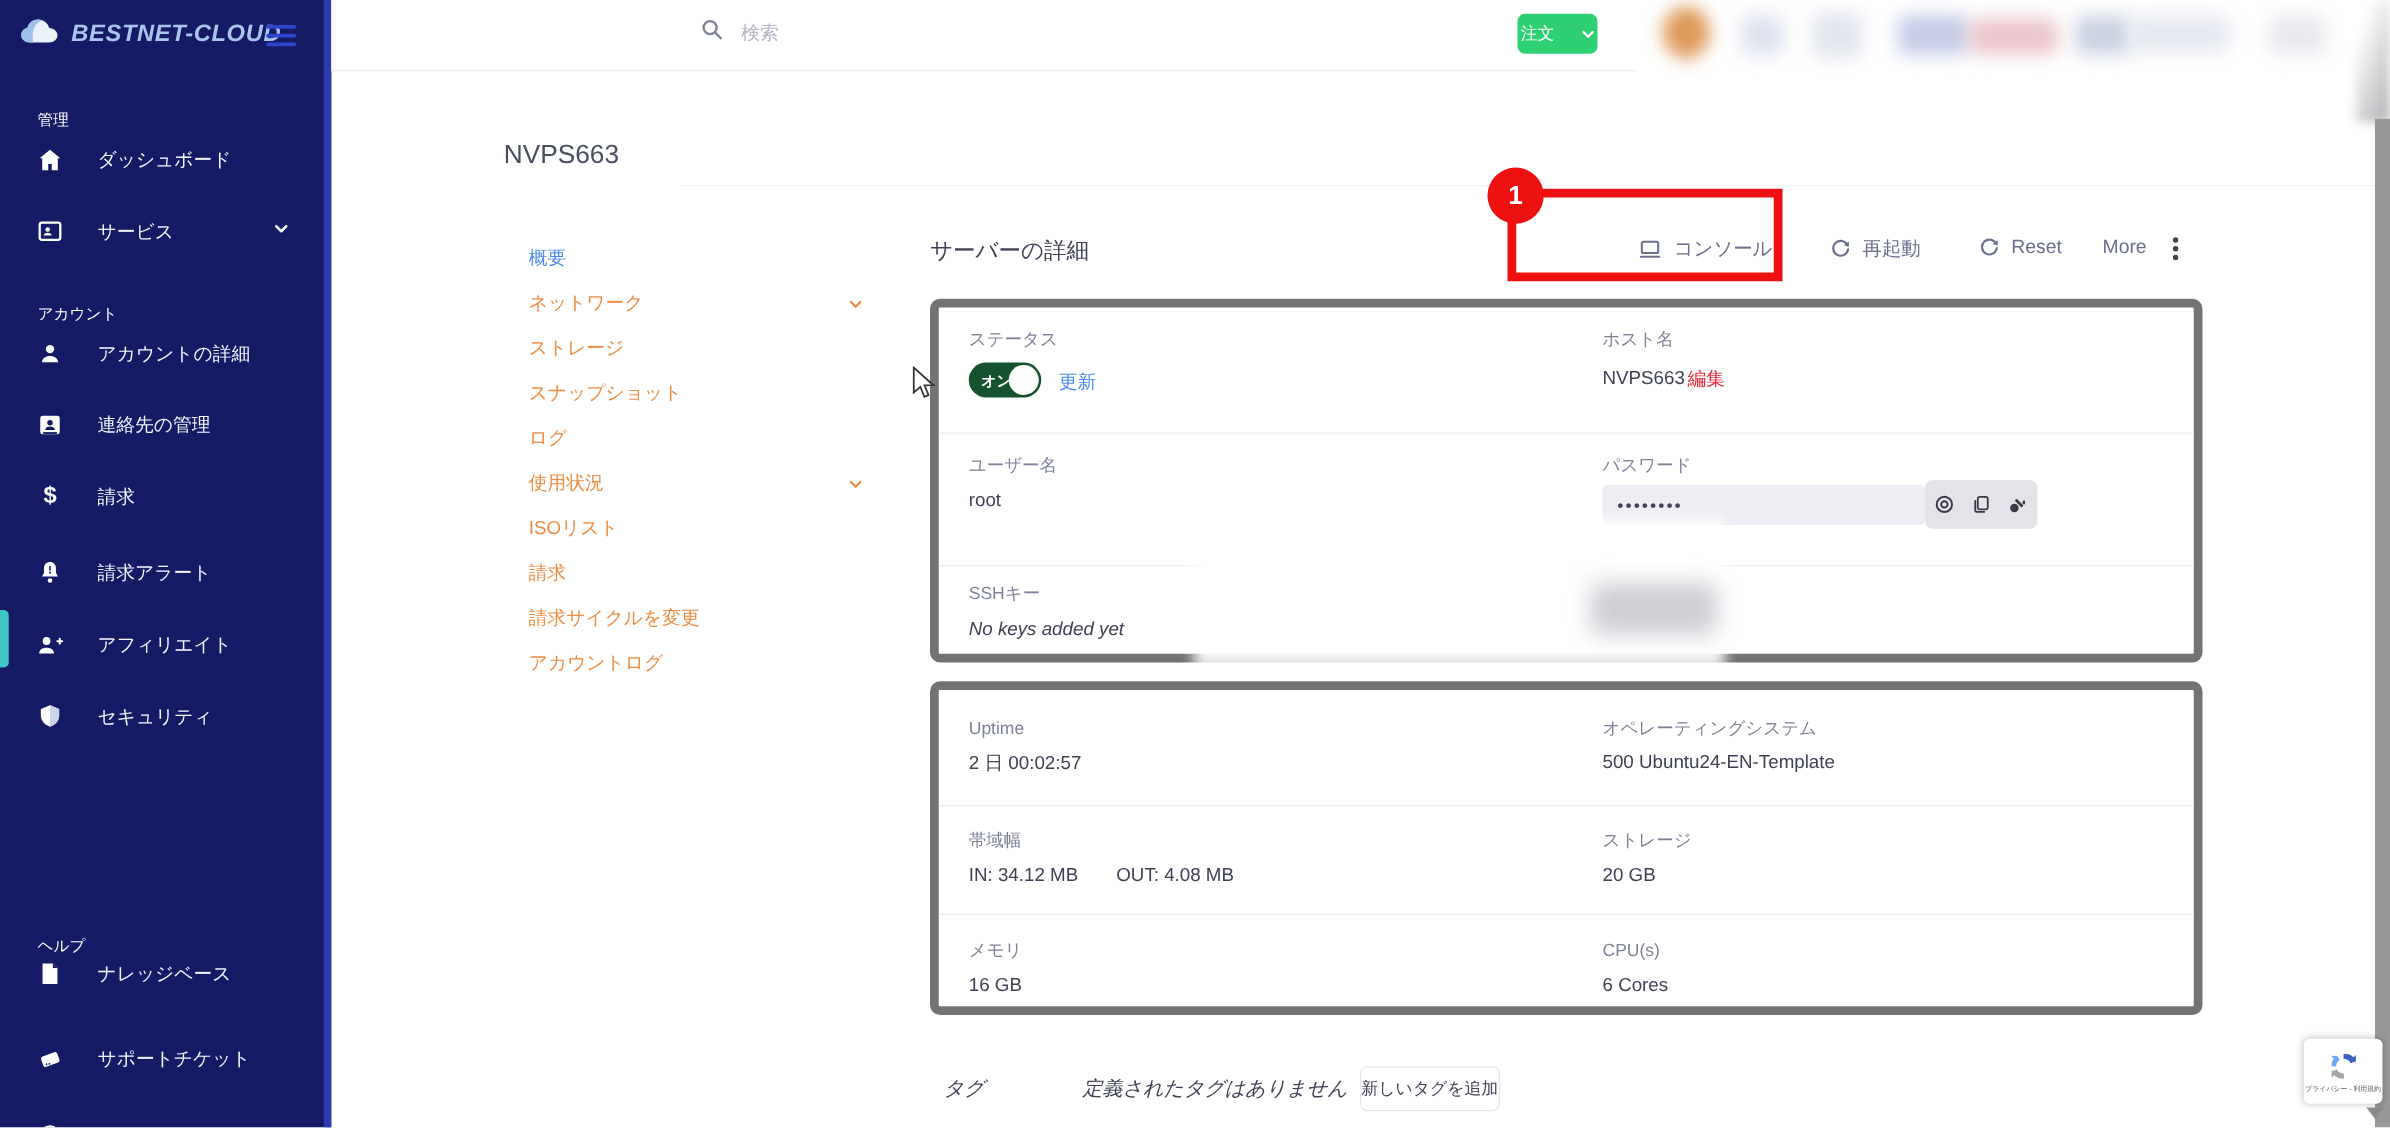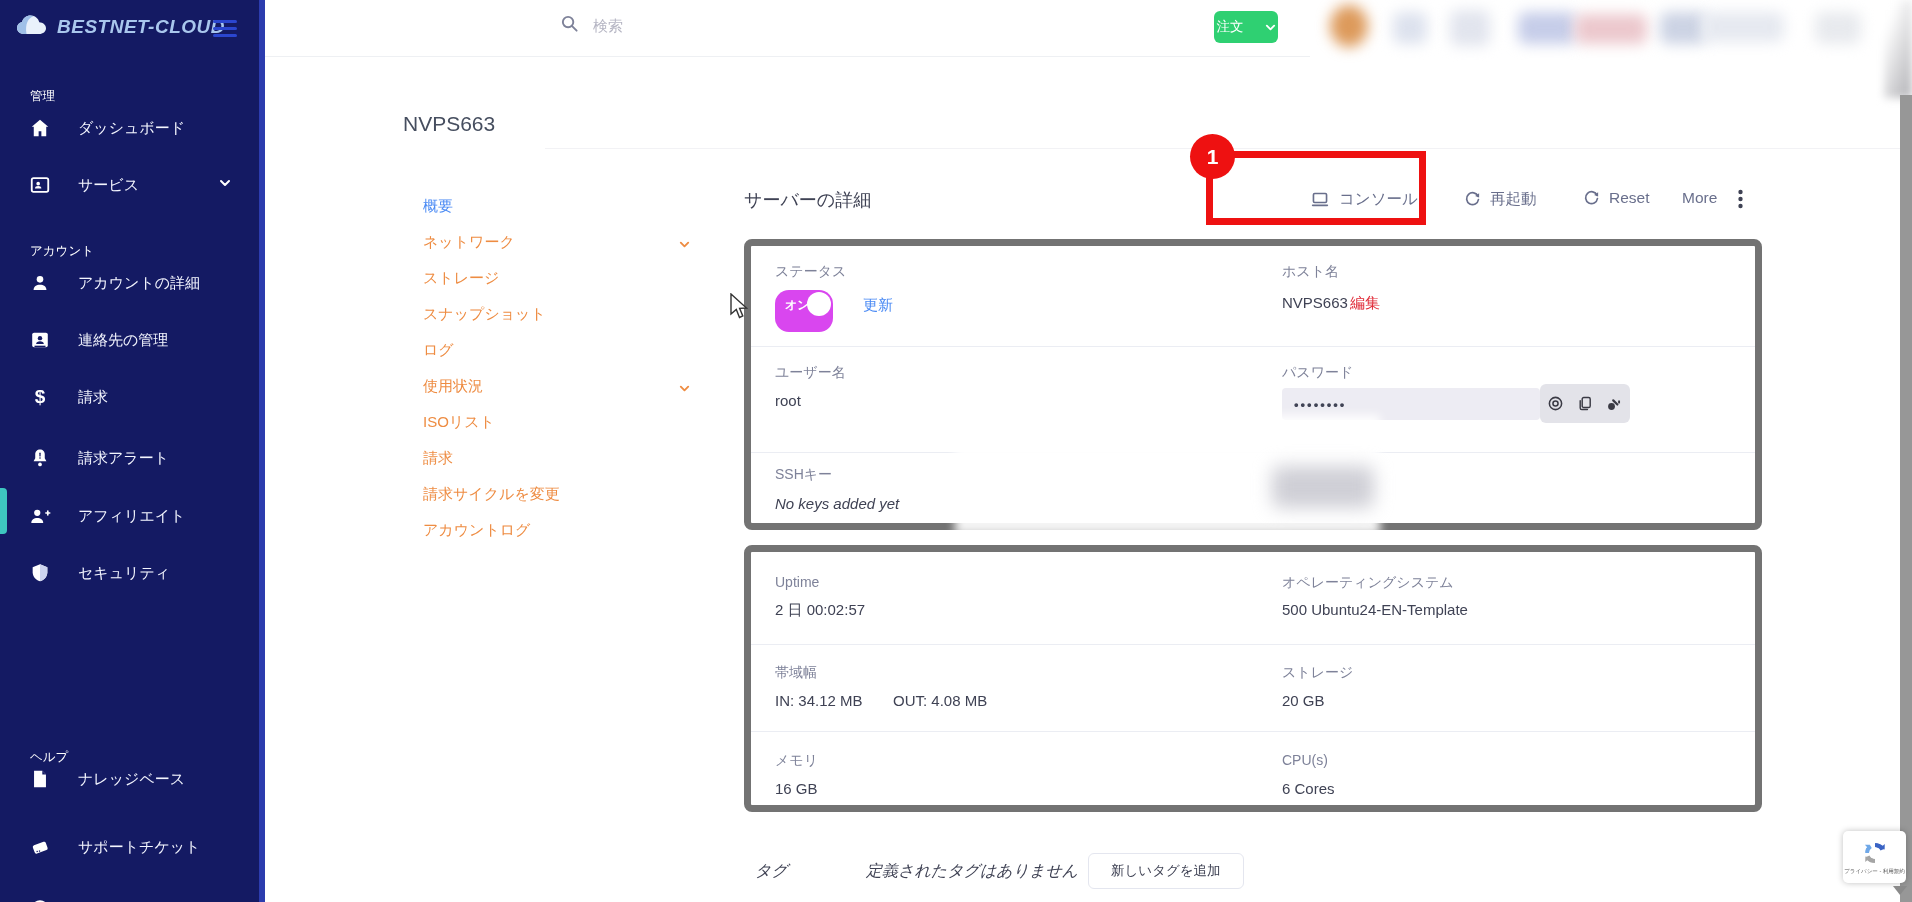--- a/index.html
+++ b/index.html
@@ -46,39 +46,39 @@
   .action-btn { position:absolute; top:189px; display:flex; align-items:center; gap:9px; color:#696f8c; font-size:15.5px; cursor:pointer; }
 
   .card { position:absolute; left:744px; width:1018px; background:#fff; border:7px solid #737373; border-radius:8px; }
   .divider { position:absolute; left:0; width:100%; height:1px; background:#ebedf3; }
   .lbl { position:absolute; font-size:14px; color:#7e8299; }
   .val { position:absolute; font-size:15px; color:#3f4254; }
   .italic { font-style:italic; }
   .link-blue { color:#4a8af4; cursor:pointer; }
   .link-red { color:#e02936; cursor:pointer; }
 
-  .toggle { position:absolute; left:24px; top:44px; width:58px; height:42px; background:#d946ef; border-radius:14px; cursor:pointer; }
+  .toggle { position:absolute; left:24px; top:44px; width:58px; height:28px; background:#14532d; border-radius:14px; cursor:pointer; }
   .toggle .knob { position:absolute; right:2px; top:2px; width:24px; height:24px; background:#fff; border-radius:50%; }
   .toggle .on-lbl { position:absolute; left:10px; top:7px; color:#fff; font-size:12px; font-weight:bold; }
 
   .pwd-field { position:absolute; left:531px; top:142px; width:258px; height:32px; background:#edecf3; border-radius:4px; }
   .pwd-dots { position:absolute; left:12px; top:9px; font-size:13px; letter-spacing:2px; color:#3f4254; font-weight:bold; }
   .pwd-icons { position:absolute; left:789px; top:138px; width:90px; height:39px; background:#e3e3e9; border-radius:6px; display:flex; align-items:center; justify-content:space-around; }
   .pwd-icons span { cursor:pointer; display:flex; }
 
   .blur-blob-gray { position:absolute; left:1272px; top:466px; width:102px; height:42px; background:#cfcfd6; border-radius:8px; filter:blur(9px); }
   .blur-white-zone { position:absolute; left:955px; top:415px; width:425px; height:120px; background:rgba(255,255,255,.92); filter:blur(5px); pointer-events:none; }
 
   
   .anno-box { position:absolute; left:1206px; top:151px; width:220px; height:74px; border:7px solid #ee1111; pointer-events:none; z-index:30; }
   .anno-badge { position:absolute; left:1190px; top:134px; width:45px; height:45px; background:#ee1111; border-radius:50%; color:#fff;
     font-size:21px; font-weight:bold; display:flex; align-items:center; justify-content:center; z-index:31; pointer-events:none; }
 
   
-  .tag-add-btn { position:absolute; left:1088px; top:853px; height:36px; padding:0 22px; background:#fff; border:1px solid #e4e6ef; border-radius:6px;
+  .tag-add-btn { position:absolute; left:1088px; top:853px; height:36px; padding:0 0; background:#fff; border:1px solid #e4e6ef; border-radius:6px;
     font-size:13.5px; color:#3f4254; cursor:pointer; display:flex; align-items:center; font-family:"Liberation Sans",sans-serif; }
 
   
   .page-scrollbar { position:absolute; left:1900px; top:95px; width:12px; height:807px; background:#979797; }
   .scroll-fade { position:absolute; left:1884px; top:0; width:28px; height:98px; background:linear-gradient(110deg,#ffffff 20%,#b9b9bd 90%); filter:blur(4px); }
   .recaptcha { position:absolute; left:1843px; top:831px; width:63px; height:52px; background:#fff; border-radius:5px;
     box-shadow:0 0 6px rgba(0,0,0,.25); display:flex; flex-direction:column; align-items:center; justify-content:center; cursor:pointer; }
   .recaptcha-txt { font-size:5.5px; color:#555; margin-top:2px; white-space:nowrap; }
   .corner-tri { position:absolute; left:1893px; top:886px; width:0; height:0; border-left:7px solid transparent; border-right:7px solid transparent; border-top:9px solid #8a8a8a; }
   .cursor-arrow { position:absolute; left:728px; top:293px; z-index:40; pointer-events:none; }
@@ -309,21 +309,21 @@
 
 <div class="card" style="top:239px; height:291px;">
   <div class="divider" style="top:100px"></div>
   <div class="divider" style="top:206px"></div>
 
   <div class="lbl" style="left:24px; top:17px">ステータス</div>
   <div class="toggle">
     <span class="on-lbl">オン</span>
     <span class="knob"></span>
   </div>
-  <div class="val link-blue" style="left:112px; top:50px">更新</div>
+  <div class="val link-blue" style="left:96px; top:50px">更新</div>
 
   <div class="lbl" style="left:531px; top:17px">ホスト名</div>
   <div class="val" style="left:531px; top:48px">NVPS663</div>
   <div class="val link-red" style="left:599px; top:48px">編集</div>
 
   <div class="lbl" style="left:24px; top:118px">ユーザー名</div>
   <div class="val" style="left:24px; top:146px">root</div>
 
   <div class="lbl" style="left:531px; top:118px">パスワード</div>
   <div class="pwd-field">

